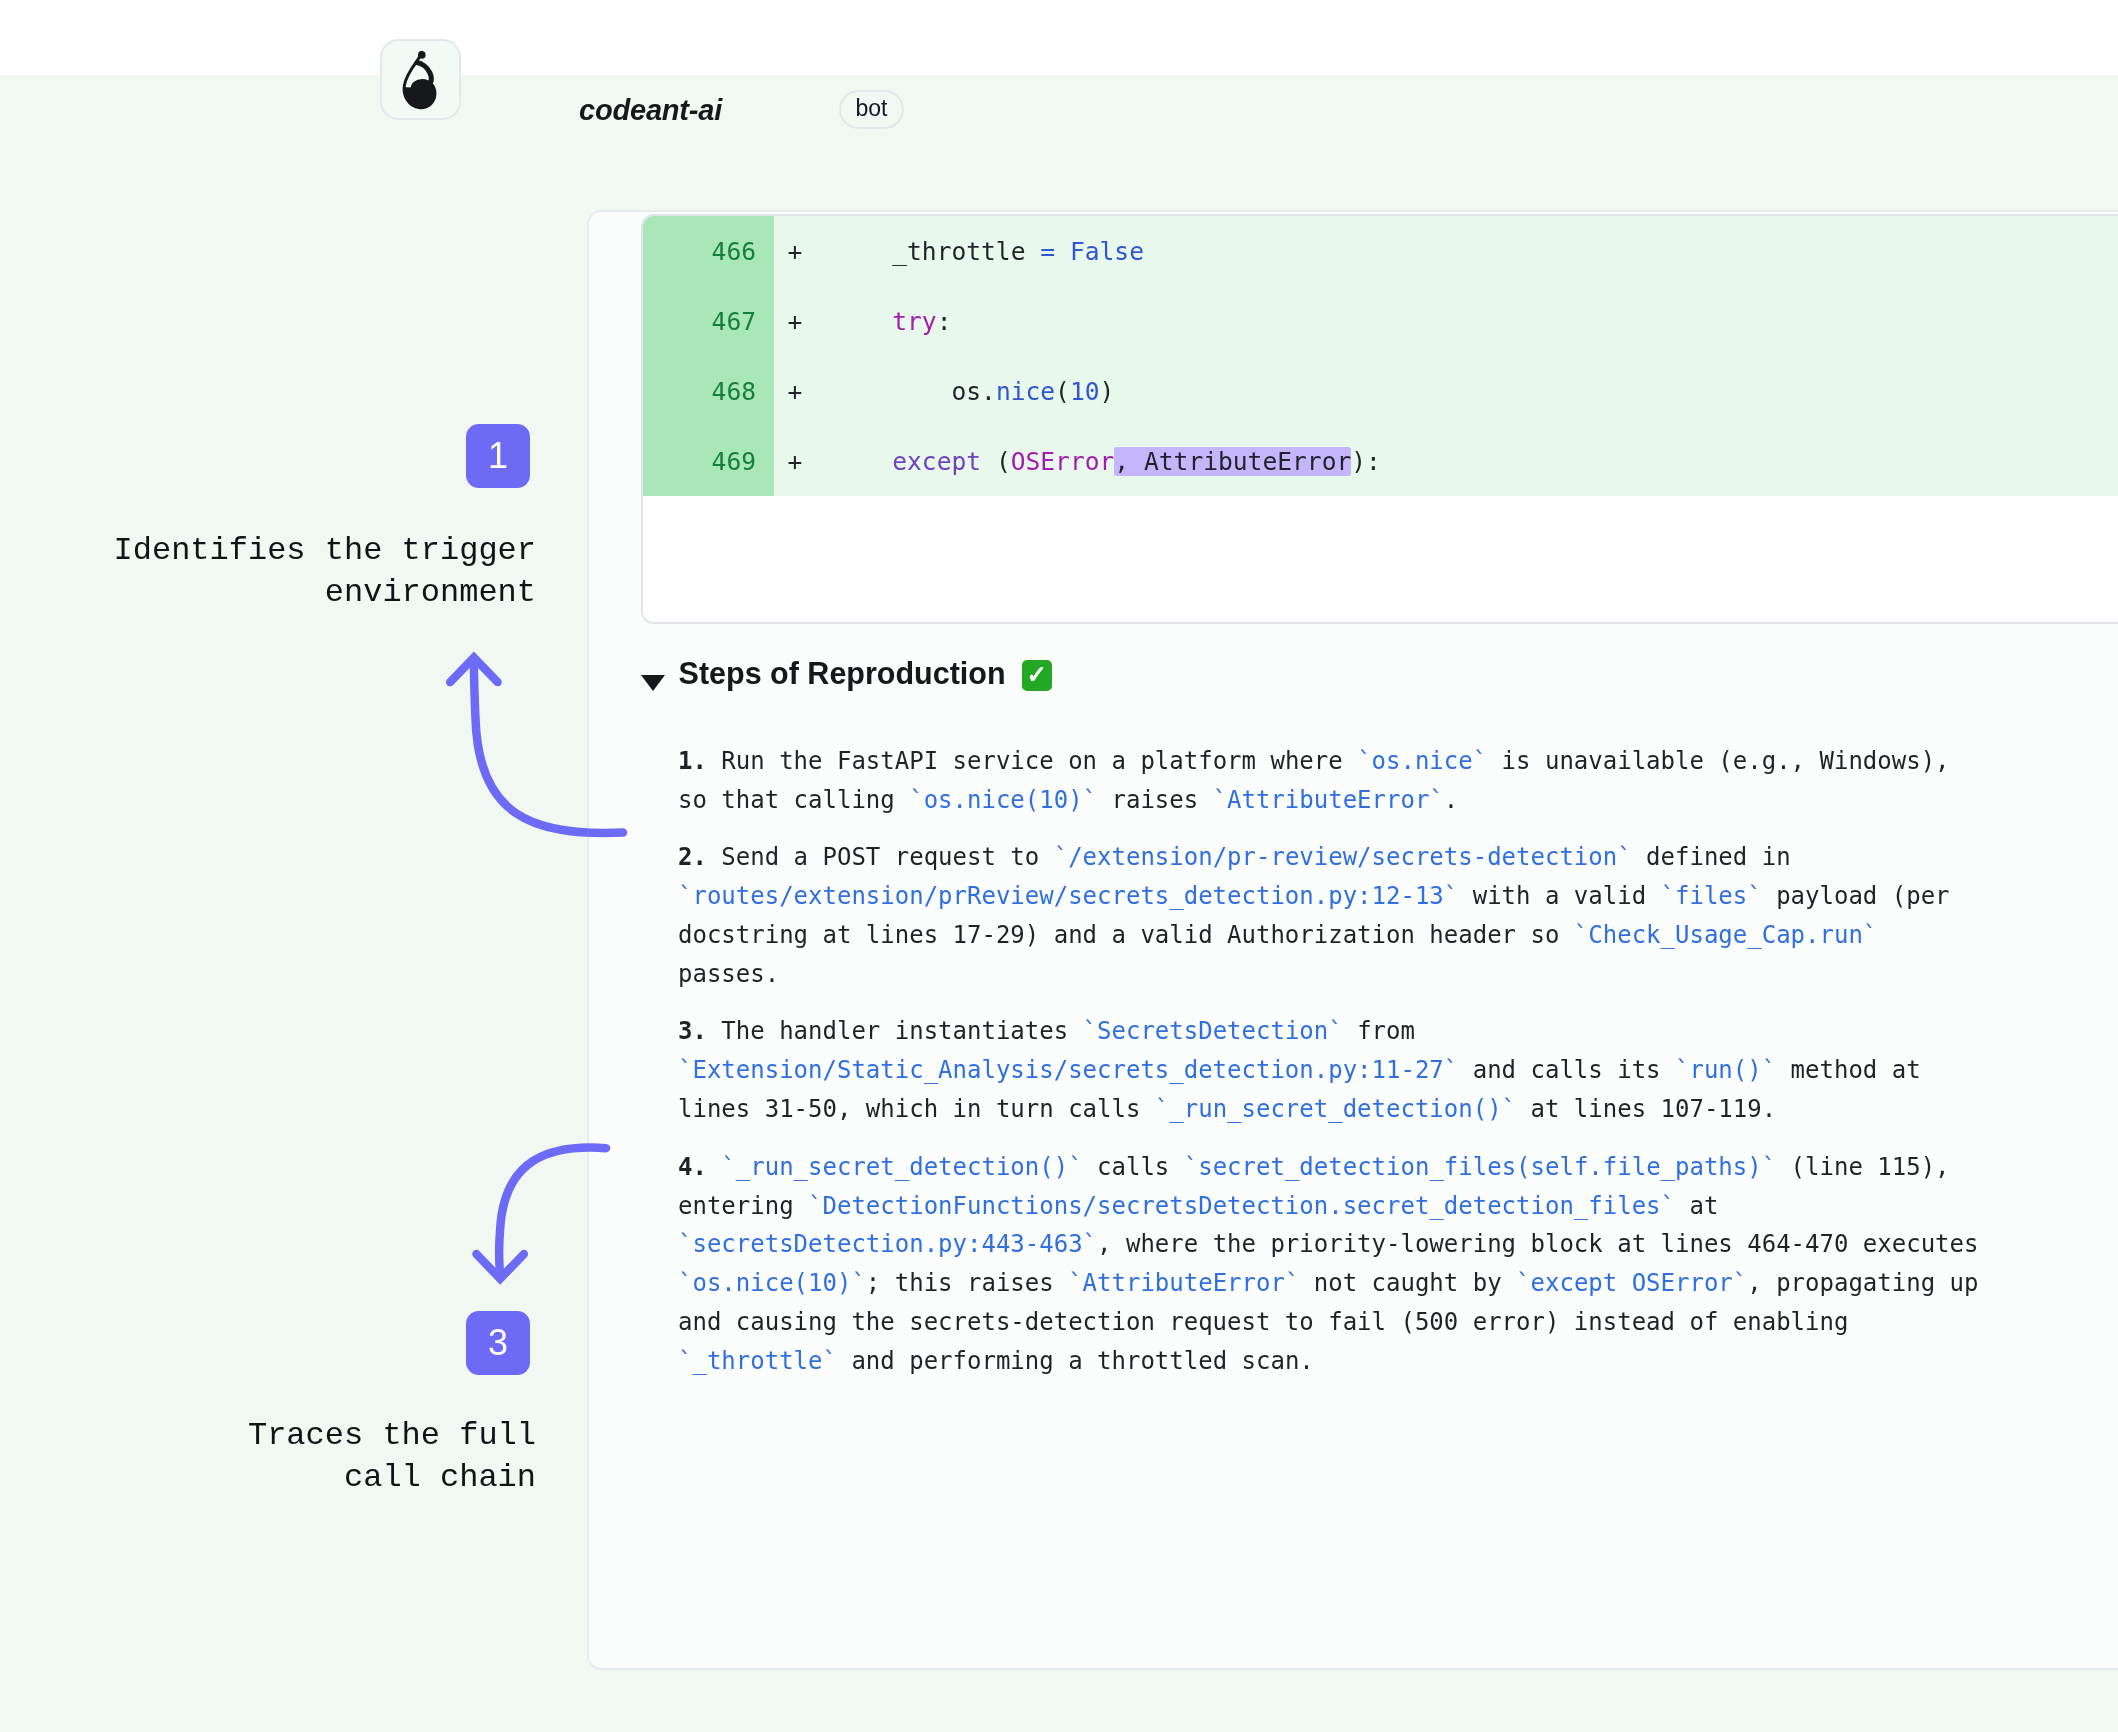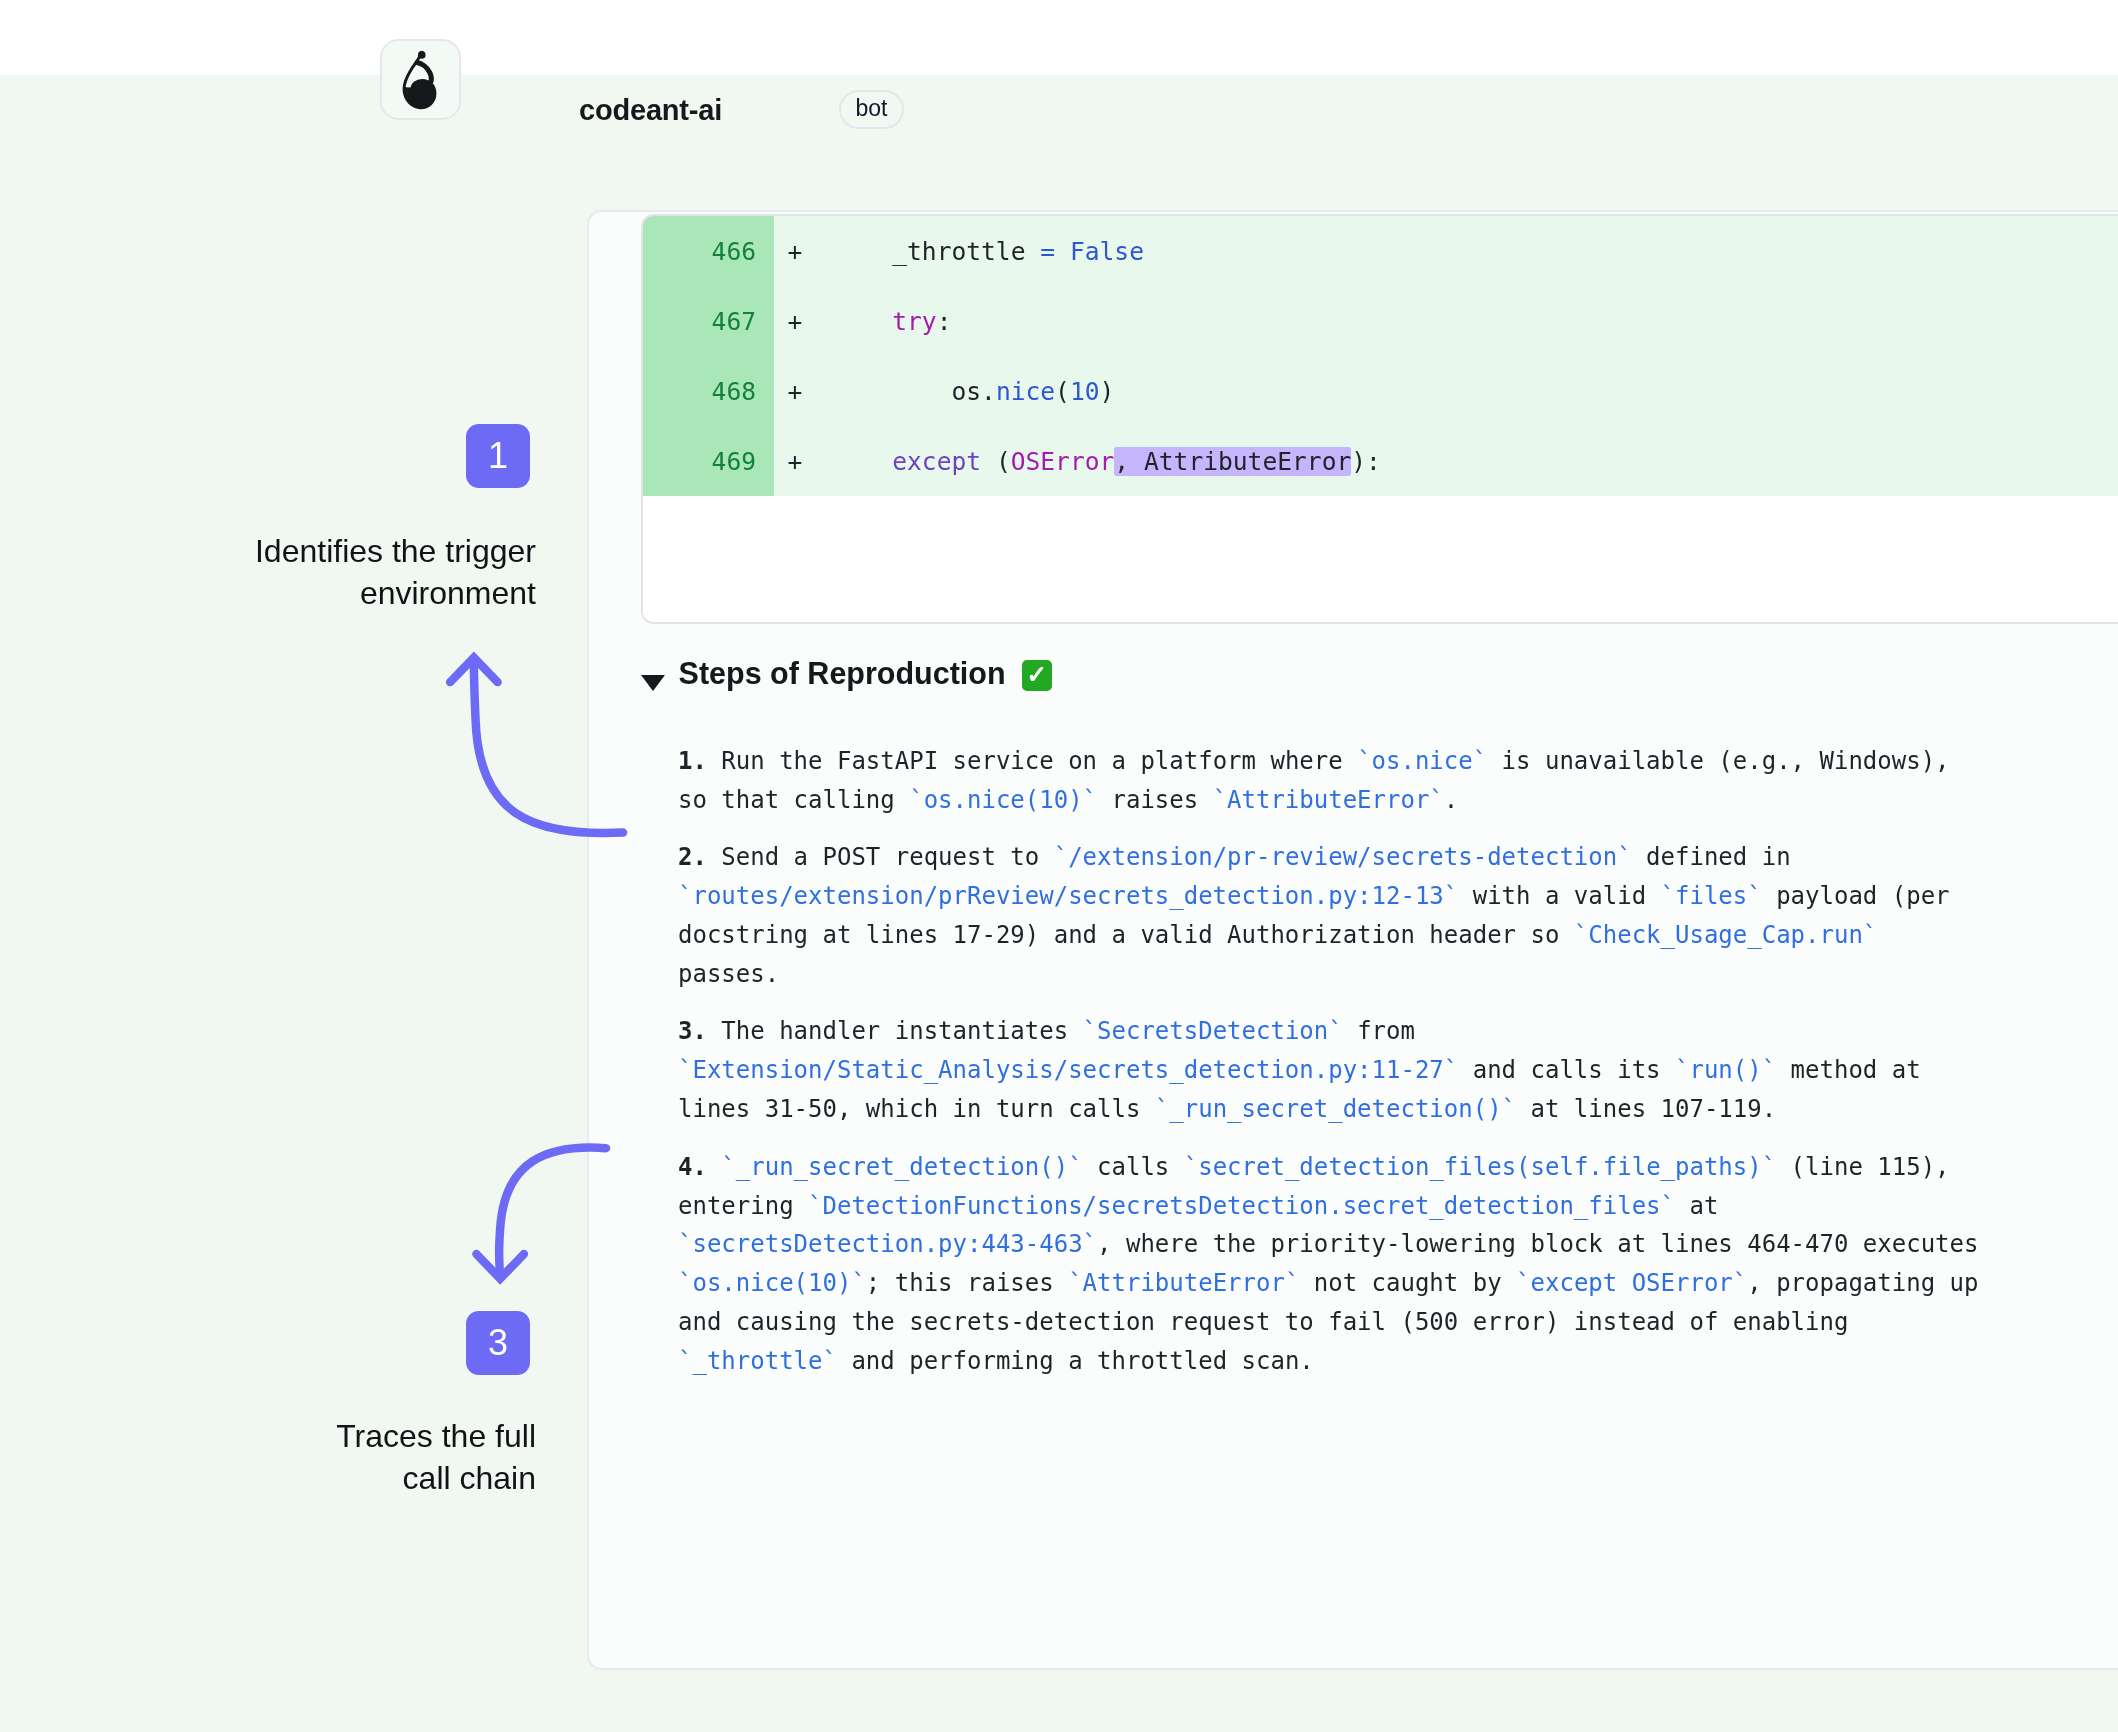--- a/index.html
+++ b/index.html
@@ -20,20 +20,21 @@
     position:absolute; left:380px; top:39px; width:81px; height:81px;
     background:#f3faf5; border:2.5px solid #e4e8ec; border-radius:18.6px;
     box-sizing:border-box; display:flex; align-items:center; justify-content:center;
   }
   .avatar svg{ width:51px; height:64px; display:block; }
   
   .author-name{
     position:absolute; left:579px; top:94px;
     font-size:29px; font-weight:700; color:#16181c; letter-spacing:-0.2px;
     white-space:nowrap;
+    font-style:italic;
   }
   .bot-badge{
     position:absolute; left:839px; top:90px;
     padding:5.1px 14.4px 6.8px 14.4px;
     border:2.1px solid #e3e7ec; border-radius:20.3px;
     font-size:23px; color:#0f172a; background:transparent;
     line-height:1;
   }
   
   .comment-card{
@@ -111,20 +112,21 @@
     background:#6d6bf5; color:#ffffff;
     display:flex; align-items:center; justify-content:center;
     font-size:36px; font-weight:400;
   }
   .badge.b1{ left:466px; top:424px; }
   .badge.b3{ left:466px; top:1311px; }
   
   .cap{
     position:absolute; font-size:32px; line-height:1.32; color:#111316;
     white-space:pre-line;
+    font-family:Liberation Mono, monospace;
   }
   .cap.c1{ left:17px; top:530px; width:519px; text-align:right; }
   .cap.c3{ left:17px; top:1415px; width:519px; text-align:right; }
   
   .arrows{ position:absolute; left:0; top:0; width:3106px; height:1732px; pointer-events:none; }
 </style>
 </head>
 <body>
 
 <div class="top-strip"></div>

